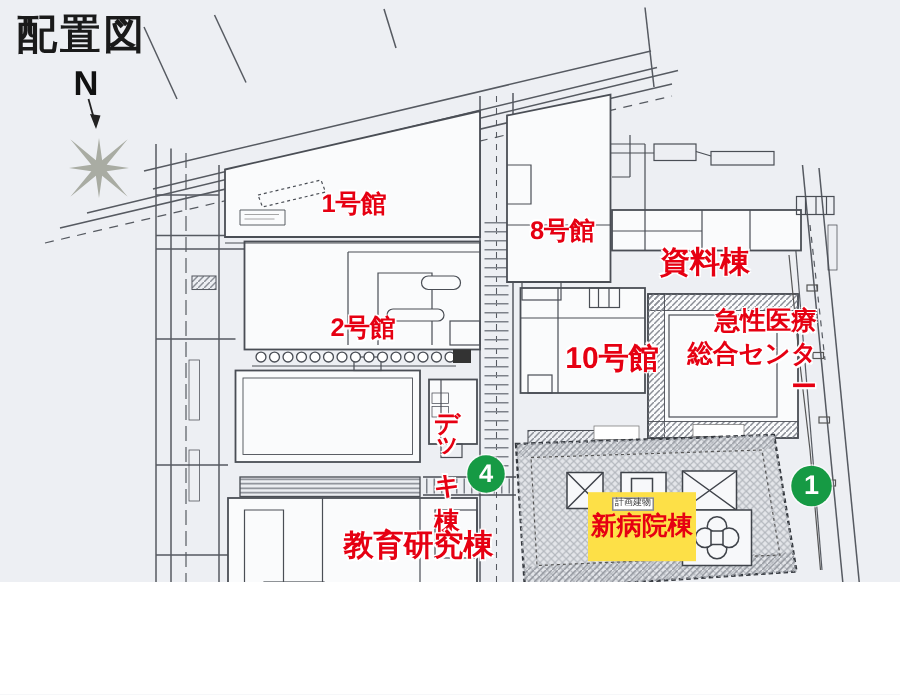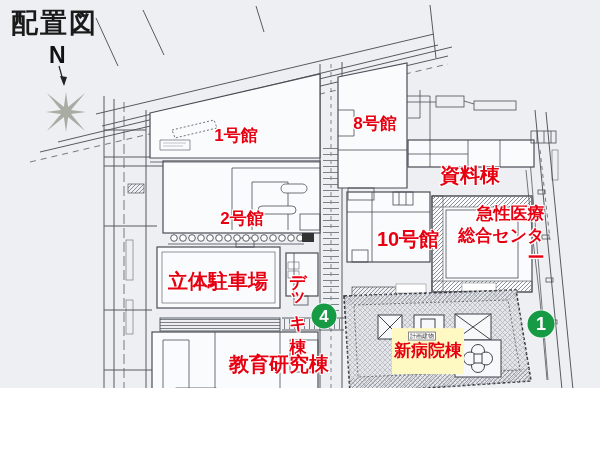--- a/index.html
+++ b/index.html
@@ -8,21 +8,21 @@
   .stage svg{position:absolute;left:0;top:0;}
 
   .ttl{position:absolute;left:11px;top:5px;font-size:27px;font-weight:800;color:#1a1a1a;letter-spacing:2px;}
   .north{position:absolute;left:49px;top:42px;font-size:23px;font-weight:700;color:#111;}
 
   .lbl{position:absolute;transform:translate(-50%,-50%);color:#e60012;font-weight:700;
        white-space:pre-line;text-align:right;line-height:1.28;
        text-shadow:-1px -1px 0 #fff,1px -1px 0 #fff,-1px 1px 0 #fff,1px 1px 0 #fff,0 0 2px #fff;}
   .f17{font-size:17px;} .f16{font-size:20px;} .f15{font-size:17px;}
   .lbl.vert{writing-mode:vertical-rl;text-orientation:upright;letter-spacing:1px;line-height:1;}
-  .lbl.boxed{background:#fef9c3;padding:12px 2px;text-shadow:none;}
+  .lbl.boxed{background:#fde047;padding:12px 2px;text-shadow:none;}
   .micro{position:absolute;transform:translate(-50%,-50%);font-size:6px;color:#333;background:#fff;
          border:0.5px solid #888;padding:0 1px;line-height:1.15;white-space:nowrap;}
 
   .marker{position:absolute;transform:translate(-50%,-50%);border-radius:50%;background:#169a44;
           color:#fff;font-weight:800;display:flex;align-items:center;justify-content:center;
           box-shadow:0 0 0 1px rgba(255,255,255,.65);}
   .m27{width:27px;height:27px;font-size:18px;}
   .m25{width:25px;height:25px;font-size:17px;}
 </style>
 </head>
@@ -215,27 +215,26 @@
       <polygon points="86,112 71.1,114.1 85.1,131.1 68.1,117.1 66,132 63.9,117.1 46.9,131.1 60.9,114.1 46,112 60.9,109.9 46.9,92.9 63.9,106.9 66,92 68.1,106.9 85.1,92.9 71.1,109.9" fill="#a9aca3"></polygon>
       <line x1="59" y1="66" x2="64" y2="84" stroke="#222" stroke-width="1.2"></line>
       <polygon points="64,86 60,76 67,77" fill="#222"></polygon>
     </g>
   </svg>
 
   <div class="ttl">配置図</div>
   <div class="north">N</div>
 
   <div class="lbl f17" style="left:236px;top:136px;">1号館</div>
-  <div class="lbl f17" style="left:375px;top:124px;">8号館</div>
+  <div class="lbl f17" style="left:375px;top:154px;">8号館</div>
   <div class="lbl f16" style="left:470px;top:176px;">資料棟</div>
   <div class="lbl f15" style="left:242px;top:219px;">2号館</div>
   <div class="lbl f16" style="left:408px;top:240px;">10号館</div>
   <div class="lbl f15" style="left:489px;top:236px;padding-left:11px;">急性医療
 総合センター</div>
-  <div class="lbl f16" style="left:218px;top:282px;">立体駐車場</div>
   <div class="lbl f15 vert" style="left:298px;top:294px;">デッキ棟</div>
   <div class="lbl f16" style="left:245px;top:365px;margin-left:34px;">教育研究棟</div>
   <div class="lbl f15 boxed" style="left:428px;top:351px;">新病院棟</div>
   <div class="micro" style="left:422px;top:336px;">計画建物</div>
 
   <div class="marker m27" style="left:541px;top:324px;">1</div>
   <div class="marker m25" style="left:526px;top:411px;">2</div>
   <div class="marker m27" style="left:323px;top:421px;">3</div>
   <div class="marker m25" style="left:324px;top:316px;">4</div>
 

